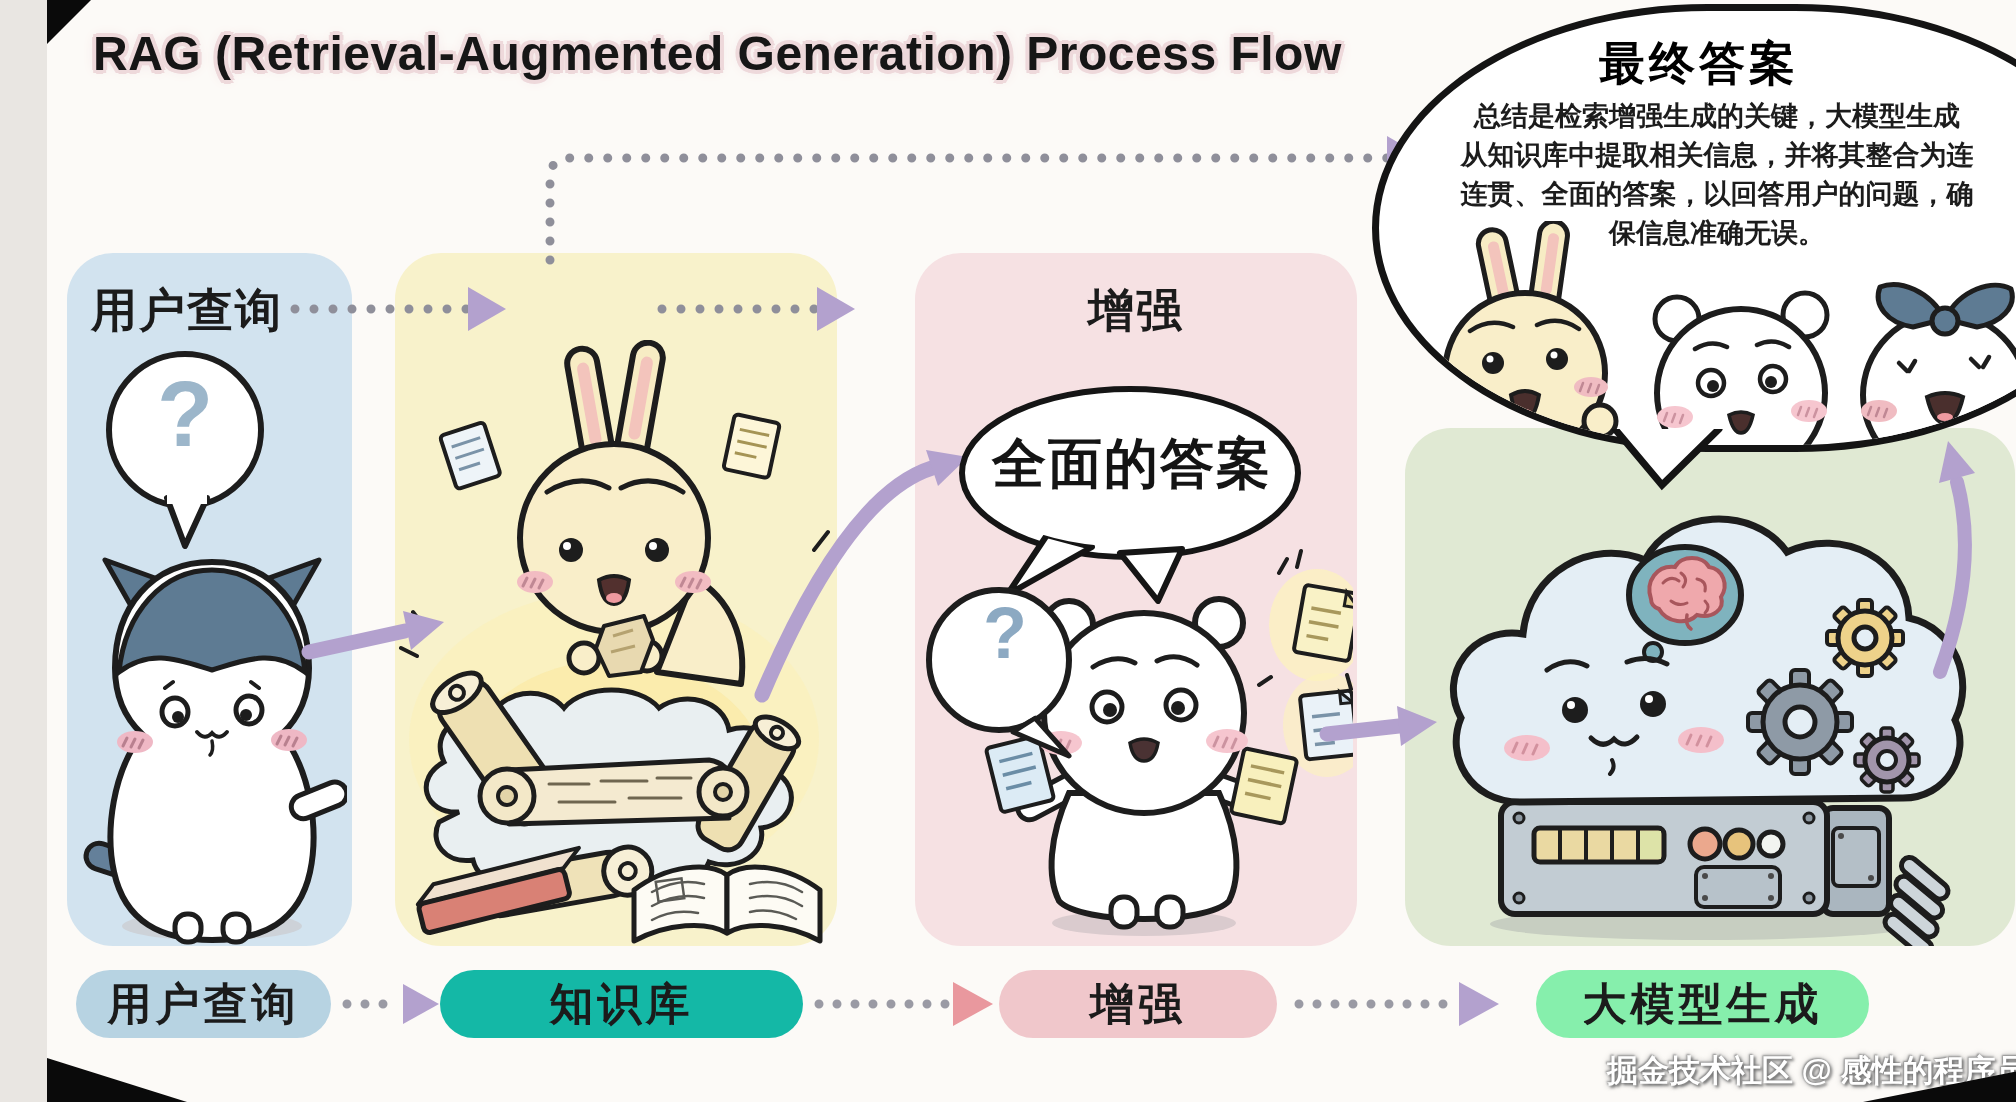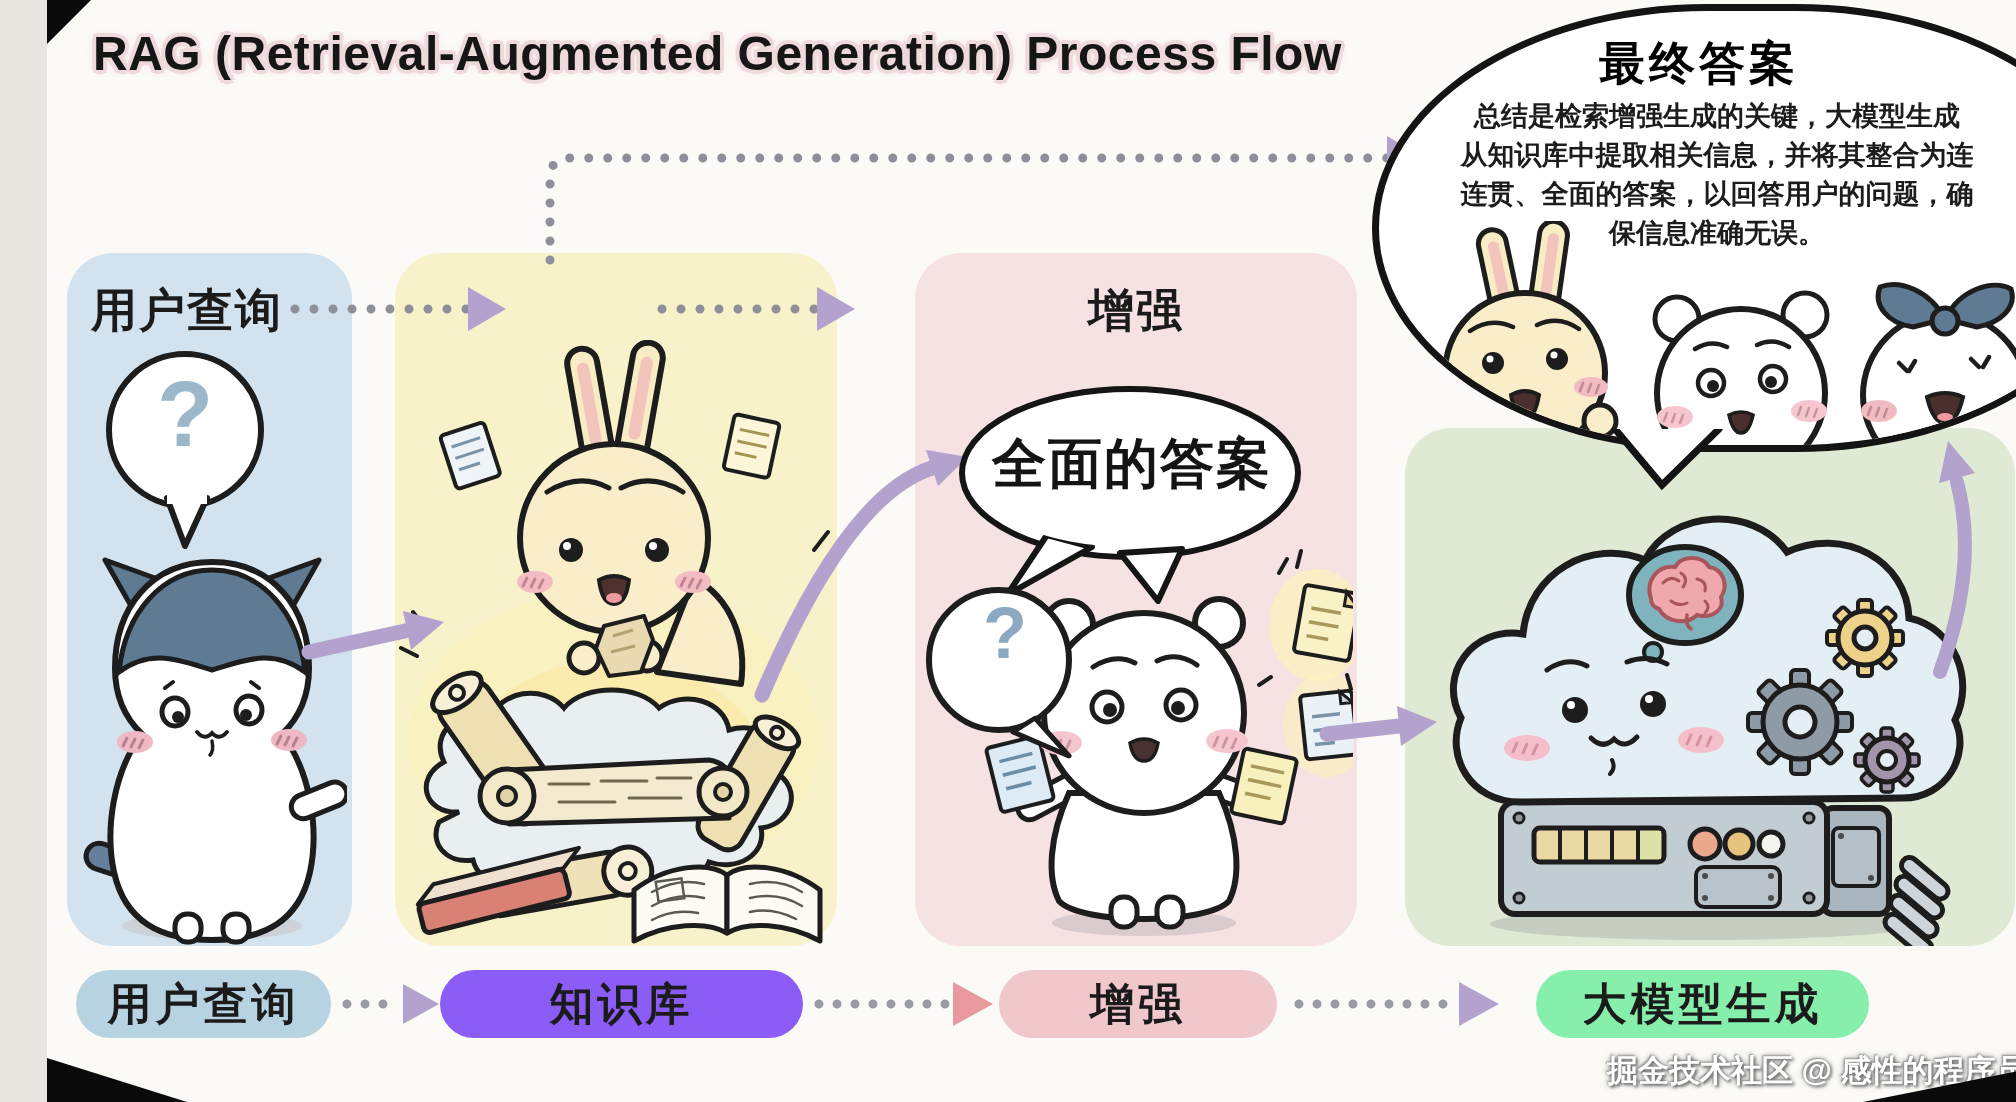--- a/index.html
+++ b/index.html
@@ -50,21 +50,21 @@
     font-size:46px;font-weight:800;color:#000000;letter-spacing:4px;}
   #final-bubble-body{position:absolute;left:14px;top:86px;width:648px;text-align:center;
     font-size:27px;font-weight:700;color:#1c1c1c;line-height:39px;white-space:pre-line;}
   #bubble-tail{left:1560px;top:429px;width:120px;height:64px;z-index:6;}
   #trio-svg{position:absolute;left:6px;top:210px;}
   
   .pill{position:absolute;top:970px;height:68px;border-radius:36px;display:flex;
     align-items:center;justify-content:center;font-size:44px;font-weight:800;color:#1b1b1b;
     letter-spacing:4px;z-index:2;}
   #pill-0{left:29px;width:255px;background:#b7d3e2;}
-  #pill-1{left:393px;width:363px;background:#8b5cf6;}
+  #pill-1{left:393px;width:363px;background:#14b8a6;}
   #pill-2{left:952px;width:278px;background:#f0c7cb;}
   #pill-3{left:1489px;width:333px;background:#86efac;}
   
   #watermark{left:1560px;top:1050px;width:440px;font-size:31px;font-weight:700;color:#ffffff;
     text-shadow:2px 2px 3px #6f6f6f,-1px -1px 2px #8a8a8a,0 0 6px #9a9a9a;z-index:8;white-space:nowrap;}
 </style>
 </head>
 <body>
 
 <div id="stage">

